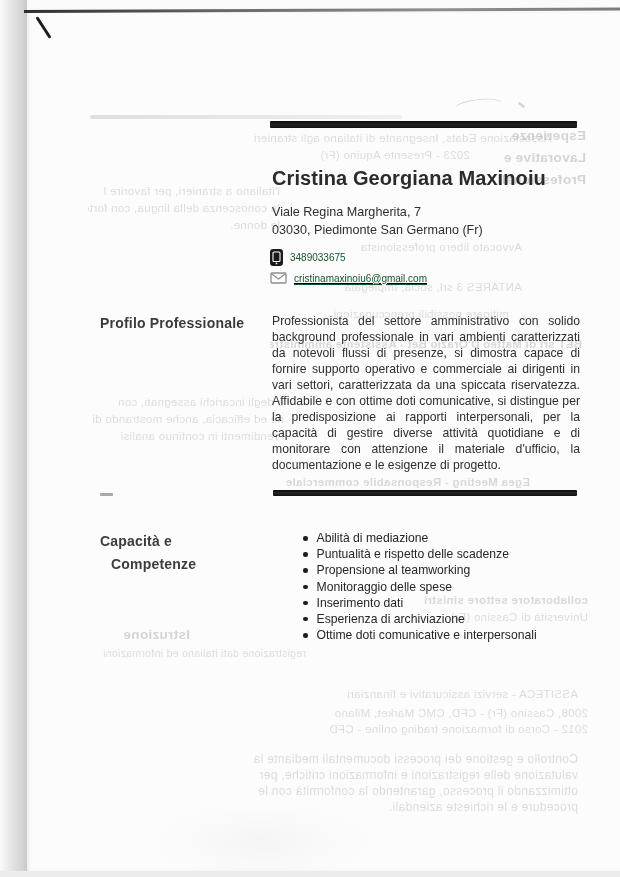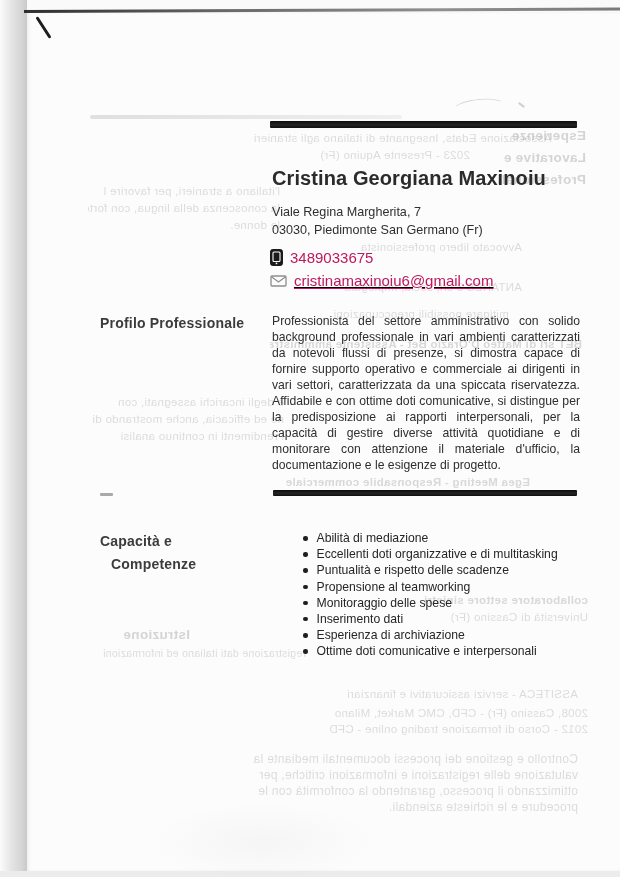--- a/index.html
+++ b/index.html
@@ -30,21 +30,21 @@
   .dash2{left:73px;top:481px;width:13px;height:2.5px;background:#a9a9a9;border-radius:1px;}
   .bar-ghost{left:63px;top:103px;width:312px;height:4px;
       background:linear-gradient(90deg,#c6cac6,#d6d9d6 60%,#e3e5e3);opacity:.55;border-radius:2px;}
 
   .name{left:245px;top:155px;width:330px;font-size:20px;font-weight:700;color:#2b2b2b;
       letter-spacing:.1px;}
   .address{left:245px;top:192px;width:300px;font-size:12.6px;line-height:17.5px;color:#2f2f2f;}
   .contact-row{left:243px;display:flex;align-items:center;gap:7px;}
   .row-phone{top:237px;}
   .row-email{top:260px;text-decoration:underline;}
-  .contact-text{font-size:15px;color:#be185d;}
+  .contact-text{font-size:10px;color:#14532d;}
   .email-link{text-decoration:underline;text-underline-offset:2px;cursor:pointer;}
   .icon-box{display:inline-flex;align-items:center;justify-content:center;}
 
   .sec-label{font-size:14px;font-weight:700;color:#3c3c3c;letter-spacing:.2px;}
   .label-profilo{left:73px;top:303px;width:170px;}
   .label-capacita{left:73px;top:518px;width:170px;line-height:23px;}
   .label-capacita .l2{margin-left:11px;}
 
   .para{left:245px;top:301px;width:308px;font-size:12.2px;line-height:16px;color:#2e2e2e;
       text-align:justify;text-align-last:left;}
@@ -171,24 +171,20 @@
       <div class="l2">Competenze</div>
     </div>
 
     <ul class="abs bullets">
       <li>
           <span class="dot"></span>
           <span>Abilità di mediazione</span>
         </li>
       <li>
           <span class="dot"></span>
-          <span>Eccellenti doti organizzative e di multitasking</span>
-        </li>
-      <li>
-          <span class="dot"></span>
           <span>Puntualità e rispetto delle scadenze</span>
         </li>
       <li>
           <span class="dot"></span>
           <span>Propensione al teamworking</span>
         </li>
       <li>
           <span class="dot"></span>
           <span>Monitoraggio delle spese</span>
         </li>

